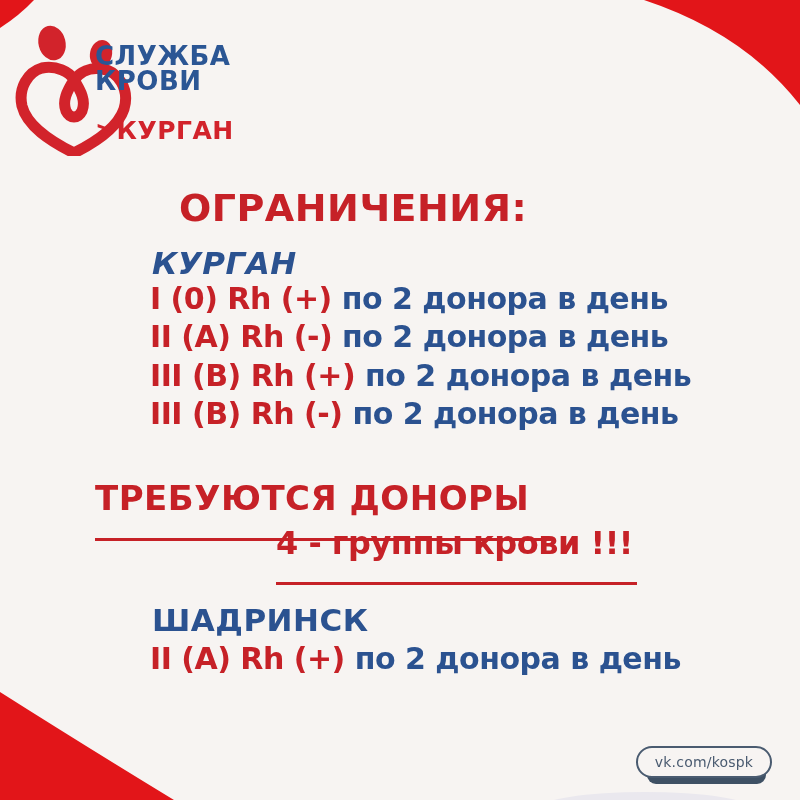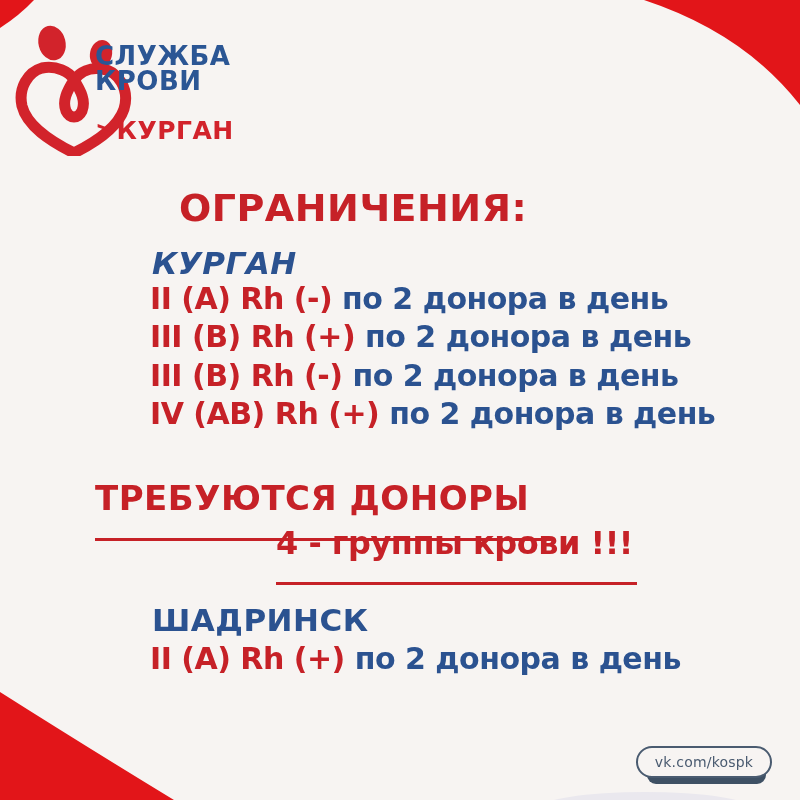--- a/index.html
+++ b/index.html
@@ -66,24 +66,24 @@
 <div id="logo-text" class="abs">
   <div class="logo-blue">СЛУЖБА</div>
   <div class="logo-blue">КРОВИ</div>
   <div class="logo-red">&gt;КУРГАН</div>
 </div>
 
 <div id="heading" class="abs">ОГРАНИЧЕНИЯ:</div>
 
 <div id="kurgan-city" class="abs city">КУРГАН</div>
 <div id="kurgan-rows" class="abs rows">
+    <div class="row"><span class="red">I (0) Rh (+)</span><span class="blue"> по 2 донора в день</span></div>
     <div class="row"><span class="red">II (A) Rh (-)</span><span class="blue"> по 2 донора в день</span></div>
     <div class="row"><span class="red">III (B) Rh (+)</span><span class="blue"> по 2 донора в день</span></div>
     <div class="row"><span class="red">III (B) Rh (-)</span><span class="blue"> по 2 донора в день</span></div>
-    <div class="row"><span class="red">IV (AB) Rh (+)</span><span class="blue"> по 2 донора в день</span></div>
   </div>
 
 <div id="notice-line1" class="abs notice">ТРЕБУЮТСЯ ДОНОРЫ</div>
 <div id="notice-line2" class="abs notice">4 - группы крови !!!</div>
 
 <div id="shadrinsk-city" class="abs city">ШАДРИНСК</div>
 <div id="shadrinsk-rows" class="abs rows">
     <div class="row"><span class="red">II (A) Rh (+)</span><span class="blue"> по 2 донора в день</span></div>
   </div>
 

